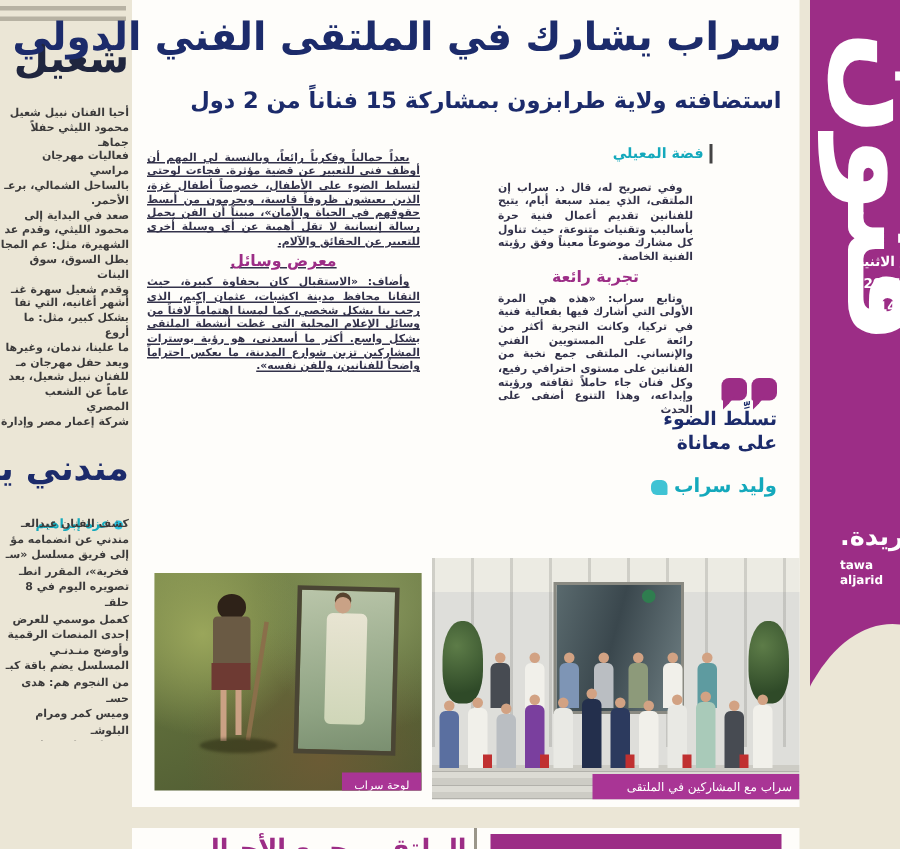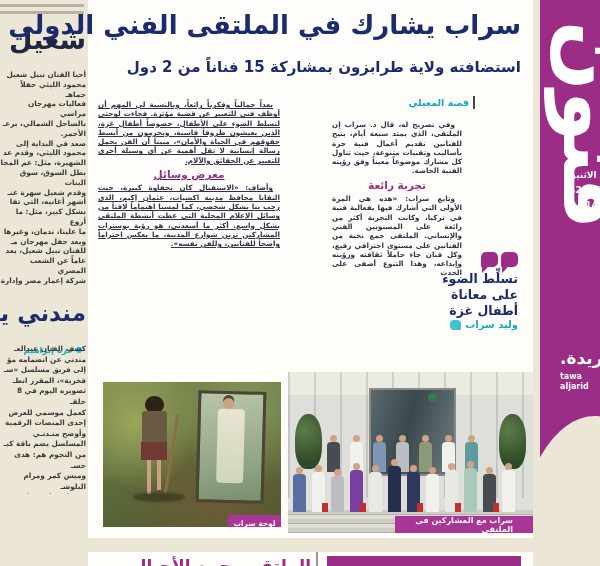--- a/index.html
+++ b/index.html
@@ -24,21 +24,21 @@
   .col{direction:rtl;text-align:justify;font-size:7.2px;line-height:9.3px;color:#33324a;font-weight:bold;}
   .col p{margin:0 0 2px;text-indent:7px;}
   .subhead{color:#9c2d86;font-weight:bold;font-size:10.5px;text-align:center;margin:5px 0 4px;}
   
   .quote{direction:rtl;text-align:right;}
   .qmarks{display:flex;justify-content:flex-start;gap:3px;margin-bottom:4px;}
   .qb{width:17px;height:15px;background:#9c2d86;border-radius:5px 5px 5px 1px;position:relative;}
   .qb:after{content:"";position:absolute;left:1px;bottom:-6px;border:4px solid transparent;
             border-top:5px solid #9c2d86;border-left:4px solid #9c2d86;}
   .qline{font-size:12.5px;line-height:16px;font-weight:bold;color:#1c2b6b;}
-  .qattr{color:#14a9bc;font-weight:bold;font-size:10px;margin-top:0;display:flex;gap:4px;align-items:center;}
+  .qattr{color:#14a9bc;font-weight:bold;font-size:13px;margin-top:14px;display:flex;gap:4px;align-items:center;}
   .qb2{width:11px;height:10px;background:#3fc3d4;border-radius:4px 4px 1px 4px;display:inline-block;}
   
   .photo{overflow:hidden;}
   .painting{background:
      radial-gradient(circle at 18% 28%,#9aa65b 0%,rgba(0,0,0,0) 38%),
      radial-gradient(circle at 82% 18%,#86955c 0%,rgba(0,0,0,0) 42%),
      radial-gradient(circle at 62% 85%,#6b5b35 0%,rgba(0,0,0,0) 55%),
      linear-gradient(160deg,#7f8d4f,#5d6b3a 50%,#4c5630);}
   .mirror{position:absolute;left:53%;top:6%;width:35%;height:73%;transform:rotate(1.5deg);
           background:linear-gradient(170deg,#b9c5a9,#8fa383 70%,#7a8f70);border:3px solid #4a4534;}
@@ -60,21 +60,21 @@
          background:repeating-linear-gradient(#cdccc5 0 4px,#b2b1ab 4px 5px,#dcdbd4 5px 9px);}
   .row{position:absolute;display:flex;align-items:flex-end;}
   .person{position:relative;display:flex;flex-direction:column;align-items:center;}
   .person .h{width:7px;height:7px;border-radius:50%;background:#d2a283;}
   .person .b{width:13px;border-radius:4px 4px 0 0;height:30px;}
   .bag{position:absolute;bottom:0;right:-3px;width:6px;height:9px;background:#c03030;}
   .c-white{background:#f1f0ea}.c-navy{background:#2c3a5e}.c-purple{background:#7a3f9e}
   .c-mint{background:#a9cab9}.c-suit{background:#232f4c}.c-teal{background:#5e9ba0}
   .c-blue{background:#7e95b5}.c-gray{background:#babec2}.c-olive{background:#8d9a7a}
   .c-flower{background:#5a6fa0}.c-coat{background:#e9e9e4}.c-dark{background:#474b52}
-  .caption{background:#a93595;color:#fff;font-weight:bold;direction:rtl;
+  .caption{background:#a93595;color:#fff;font-weight:normal;direction:rtl;
            display:flex;align-items:center;}
   
   .sidebar{background:#9c2d86;overflow:hidden;}
   .side-curve{position:absolute;right:-70px;bottom:-110px;width:150px;height:260px;border-radius:50%;background:#ebe6d6;}
   .vword{position:absolute;left:-73px;top:80px;width:250px;height:90px;transform:rotate(90deg);
          color:#fff;font-weight:bold;font-size:82px;text-align:center;line-height:90px;}
   .sdate{position:absolute;left:5px;top:168px;width:80px;direction:rtl;text-align:right;
          color:#fff;font-weight:bold;font-size:9px;line-height:15px;white-space:nowrap;}
   .slogo{position:absolute;left:20px;top:348px;color:#fff;font-weight:bold;font-size:17px;direction:rtl;white-space:nowrap;}
   .ssocial{position:absolute;left:20px;top:372px;color:#fff;font-size:8px;font-weight:bold;line-height:10px;}
@@ -151,21 +151,20 @@
       <p>وأضاف: «الاستقبال كان بحفاوة كبيرة، حيث التقانا محافظ مدينة اكشبات، عثمان إكيم، الذي رحب بنا بشكل شخصي، كما لمسنا اهتماماً لافتاً من وسائل الإعلام المحلية التي غطت أنشطة الملتقى بشكل واسع. أكثر ما أسعدني، هو رؤية بوسترات المشاركين تزين شوارع المدينة، ما يعكس احتراماً واضحاً للفنانين، وللفن نفسه».</p>
     </div>
 
     <div class="quote abs" style="left:344px;top:252px;width:86px;">
       <div class="qmarks">
         <span class="qb"></span>
           <span class="qb"></span>
       </div>
       <div class="qline">تسلِّط الضوء</div>
       <div class="qline">على معاناة</div>
-      <div class="qline">أطفال غزة</div>
       <div class="qattr">
         <span>وليد سراب</span>
         <span class="qb2"></span>
       </div>
     </div>
   </div>
 
   <div class="photo painting abs" style="left:103px;top:382px;width:178px;height:145px;">
     <div class="mirror abs">
       <div class="mfig"></div>
@@ -268,21 +267,21 @@
       <span class="person">
           <span class="h"></span>
           <span class="b c-dark" style="height:38px;"></span>
           <span class="bag"></span>
         </span>
       <span class="person">
           <span class="h"></span>
           <span class="b c-white" style="height:42px;"></span>
         </span>
     </div>
-    <div class="caption abs" style="left:107px;top:144px;width:138px;height:17px;font-size:8px;padding-right:20px;box-sizing:border-box;">
+    <div class="caption abs" style="left:107px;top:144px;width:138px;height:17px;font-size:8px;padding-right:5px;box-sizing:border-box;">
       <span>سراب مع المشاركين في الملتقى</span>
     </div>
   </div>
 
   <div class="teaser-band abs" style="left:88px;top:552px;width:445px;height:14px;">
     <div class="teaser-text abs" style="right:222px;top:4px;">الملتقى يجمع الأجيال</div>
     <div class="divider abs" style="left:228px;top:0;width:2px;height:14px;"></div>
     <div class="teaser-box abs" style="left:239px;top:4px;width:194px;height:22px;"></div>
   </div>
 

